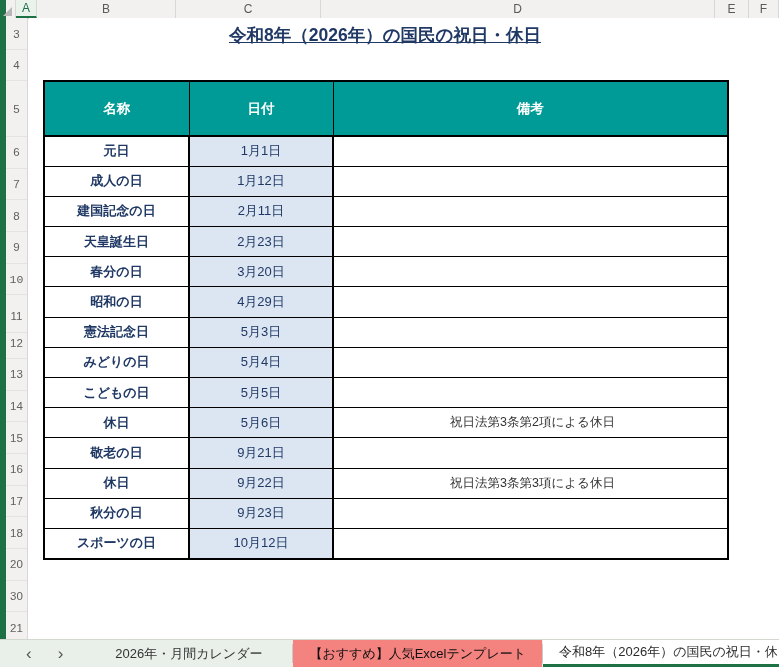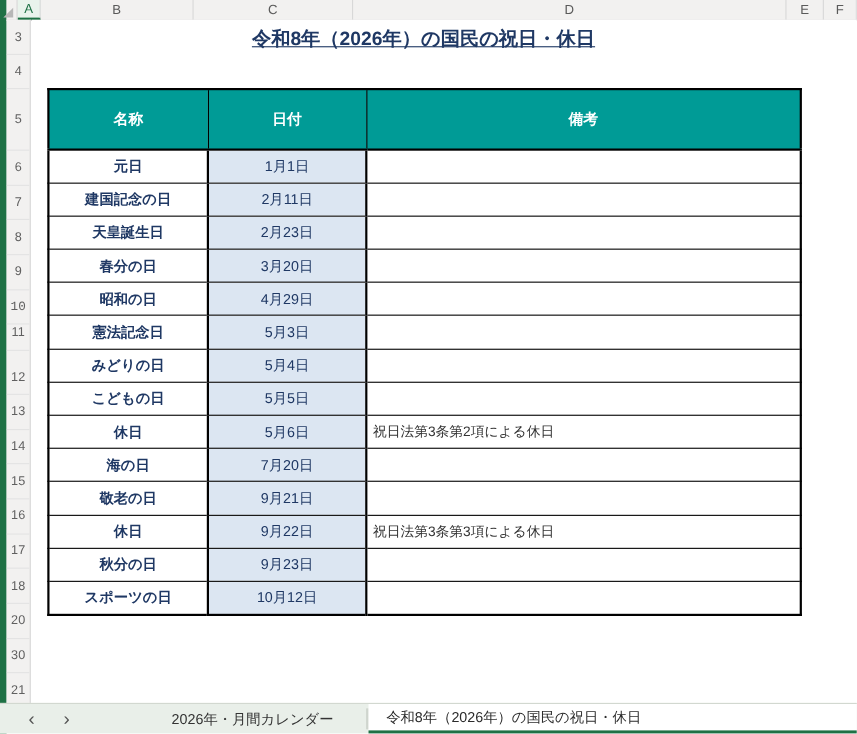--- a/index.html
+++ b/index.html
@@ -34,21 +34,21 @@
   .holiday-table{position:absolute;left:14px;top:62px;width:684px;border-collapse:collapse;
     table-layout:fixed;border:2.5px solid #000;}
   .holiday-table th{height:51px;background:var(--teal,#009B96);color:#fff;font-size:13.5px;
     font-weight:bold;border:1.5px solid #000;border-bottom:2.5px solid #000;text-align:center;margin-left:45px;}
   .holiday-table td{height:30.2px;border:1.2px solid #000;box-sizing:border-box;overflow:hidden;
     white-space:nowrap;}
   .holiday-table td:first-child{border-right:2px solid #000;}
   .holiday-table td:last-child{border-left:2px solid #000;}
   .cell-name{font-size:13px;font-weight:bold;color:var(--navy,#1F3864);text-align:center;}
   .cell-date{font-size:13px;color:var(--navy,#1F3864);text-align:center;background:var(--datefill,#DCE6F2);}
-  .cell-note{font-size:12.5px;color:#333;text-align:left;padding-left:5px;}
+  .cell-note{font-size:12.5px;color:#333;text-align:center;padding-left:5px;}
 
   
   .tabbar{position:absolute;left:0;right:0;bottom:0;height:27px;background:#e9efe9;
     border-top:1px solid #d2d8d0;display:flex;align-items:stretch;font-size:13px;}
   .nav{display:flex;align-items:center;gap:26px;padding-left:26px;width:104px;box-sizing:border-box;}
   .navbtn{color:#555;font-size:17px;line-height:1;cursor:default;}
   .tabs{display:flex;align-items:stretch;margin-left:22px;flex:1;}
   .tab{display:flex;align-items:center;padding:0 30px;color:#333;white-space:nowrap;}
   .tabsep{width:1px;background:#c7cdc5;margin:4px 0;}
   .tab.promo{background:var(--salmon,#F4827F);color:#111;padding:0 16px;}
@@ -77,21 +77,21 @@
 
   <div id="row-headers" class="row-header-col">
       <div class="row-num" style="top: 0px; height: 32px;">3</div>
       <div class="row-num" style="top: 32px; height: 31px;">4</div>
       <div class="row-num" style="top: 63px; height: 56px;">5</div>
       <div class="row-num" style="top: 119px; height: 31.7px;">6</div>
       <div class="row-num" style="top: 150.7px; height: 31.7px;">7</div>
       <div class="row-num" style="top: 182.4px; height: 31.7px;">8</div>
       <div class="row-num" style="top: 214.1px; height: 31.7px;">9</div>
       <div class="row-num" style="top: 245.8px; height: 31.7px; font-family: Liberation Mono, monospace;">10</div>
-      <div class="row-num" style="top: 269px; height: 31.7px;">11</div>
+      <div class="row-num" style="top: 283px; height: 31.7px;">11</div>
       <div class="row-num" style="top: 309.2px; height: 31.7px;">12</div>
       <div class="row-num" style="top: 340.9px; height: 31.7px;">13</div>
       <div class="row-num" style="top: 372.6px; height: 31.7px;">14</div>
       <div class="row-num" style="top: 404.3px; height: 31.7px;">15</div>
       <div class="row-num" style="top: 436px; height: 31.7px;">16</div>
       <div class="row-num" style="top: 467.7px; height: 31.7px;">17</div>
       <div class="row-num" style="top: 499.4px; height: 31.7px; text-align: right;">18</div>
       <div class="row-num" style="top: 531.1px; height: 31.7px;">20</div>
       <div class="row-num" style="top: 562.8px; height: 31.7px;">30</div>
       <div class="row-num" style="top: 594.5px; height: 31.7px;">21</div>
@@ -113,20 +113,25 @@
           <th>備考</th>
         </tr>
       </thead>
       <tbody id="table-body">
           <tr>
             <td class="cell-name">元日</td>
             <td class="cell-date">1月1日</td>
             <td class="cell-note"></td>
           </tr>
           <tr>
+            <td class="cell-name">成人の日</td>
+            <td class="cell-date">1月12日</td>
+            <td class="cell-note"></td>
+          </tr>
+          <tr>
             <td class="cell-name">建国記念の日</td>
             <td class="cell-date">2月11日</td>
             <td class="cell-note"></td>
           </tr>
           <tr>
             <td class="cell-name">天皇誕生日</td>
             <td class="cell-date">2月23日</td>
             <td class="cell-note"></td>
           </tr>
           <tr>
@@ -151,25 +156,20 @@
           </tr>
           <tr>
             <td class="cell-name">こどもの日</td>
             <td class="cell-date">5月5日</td>
             <td class="cell-note"></td>
           </tr>
           <tr>
             <td class="cell-name">休日</td>
             <td class="cell-date">5月6日</td>
             <td class="cell-note">祝日法第3条第2項による休日</td>
-          </tr>
-          <tr>
-            <td class="cell-name">海の日</td>
-            <td class="cell-date">7月20日</td>
-            <td class="cell-note"></td>
           </tr>
           <tr>
             <td class="cell-name">敬老の日</td>
             <td class="cell-date">9月21日</td>
             <td class="cell-note"></td>
           </tr>
           <tr>
             <td class="cell-name">休日</td>
             <td class="cell-date">9月22日</td>
             <td class="cell-note">祝日法第3条第3項による休日</td>
@@ -189,17 +189,18 @@
   </div>
 
   <div class="tabbar">
     <div class="nav">
       <span class="navbtn">‹</span>
       <span class="navbtn">›</span>
     </div>
     <div class="tabs">
       <div class="tab">2026年・月間カレンダー</div>
       <div class="tabsep"></div>
+      <div class="tab promo">【おすすめ】人気Excelテンプレート</div>
       <div class="tabsep"></div>
       <div class="tab active">令和8年（2026年）の国民の祝日・休日</div>
     </div>
   </div>
 </div>
 
 </body></html>

